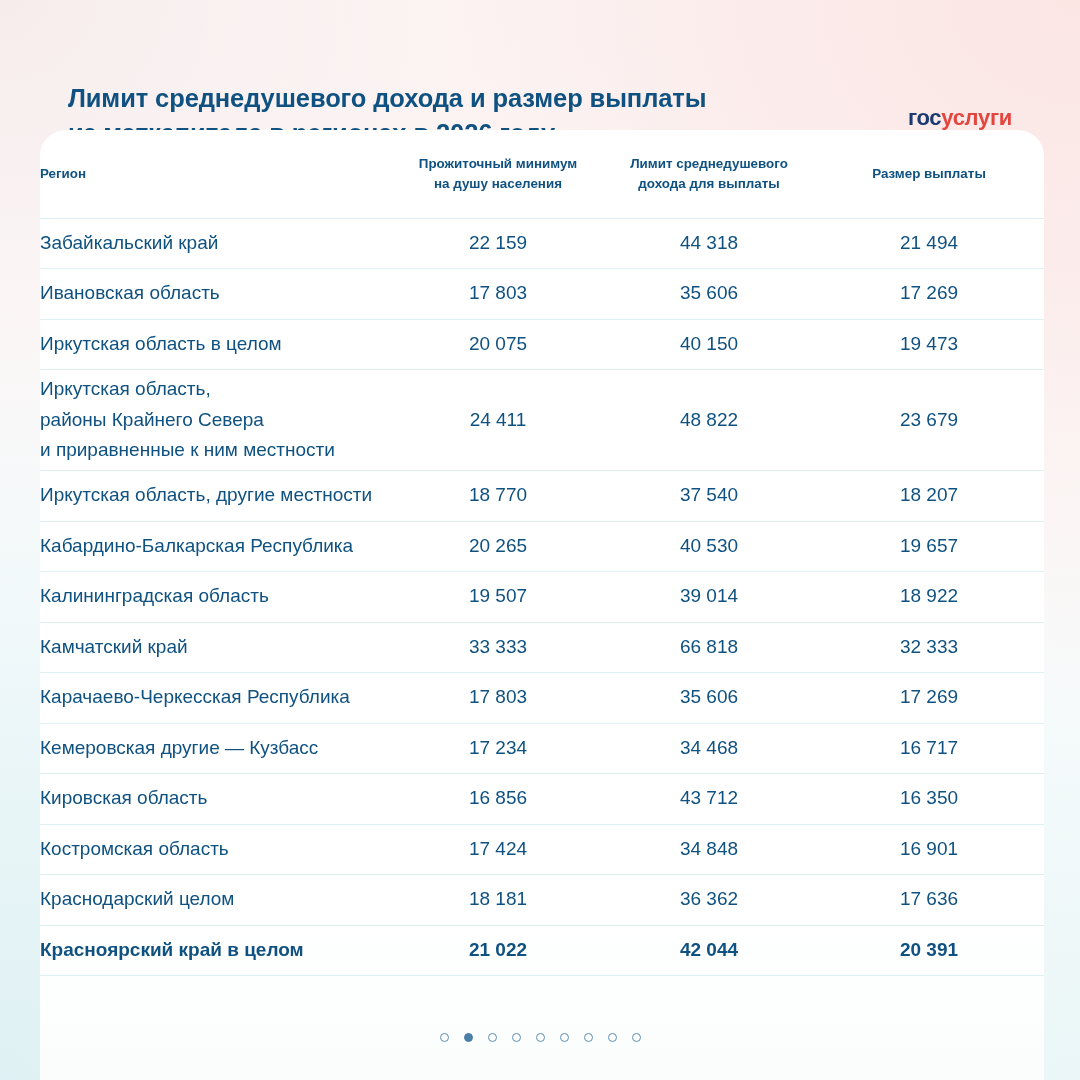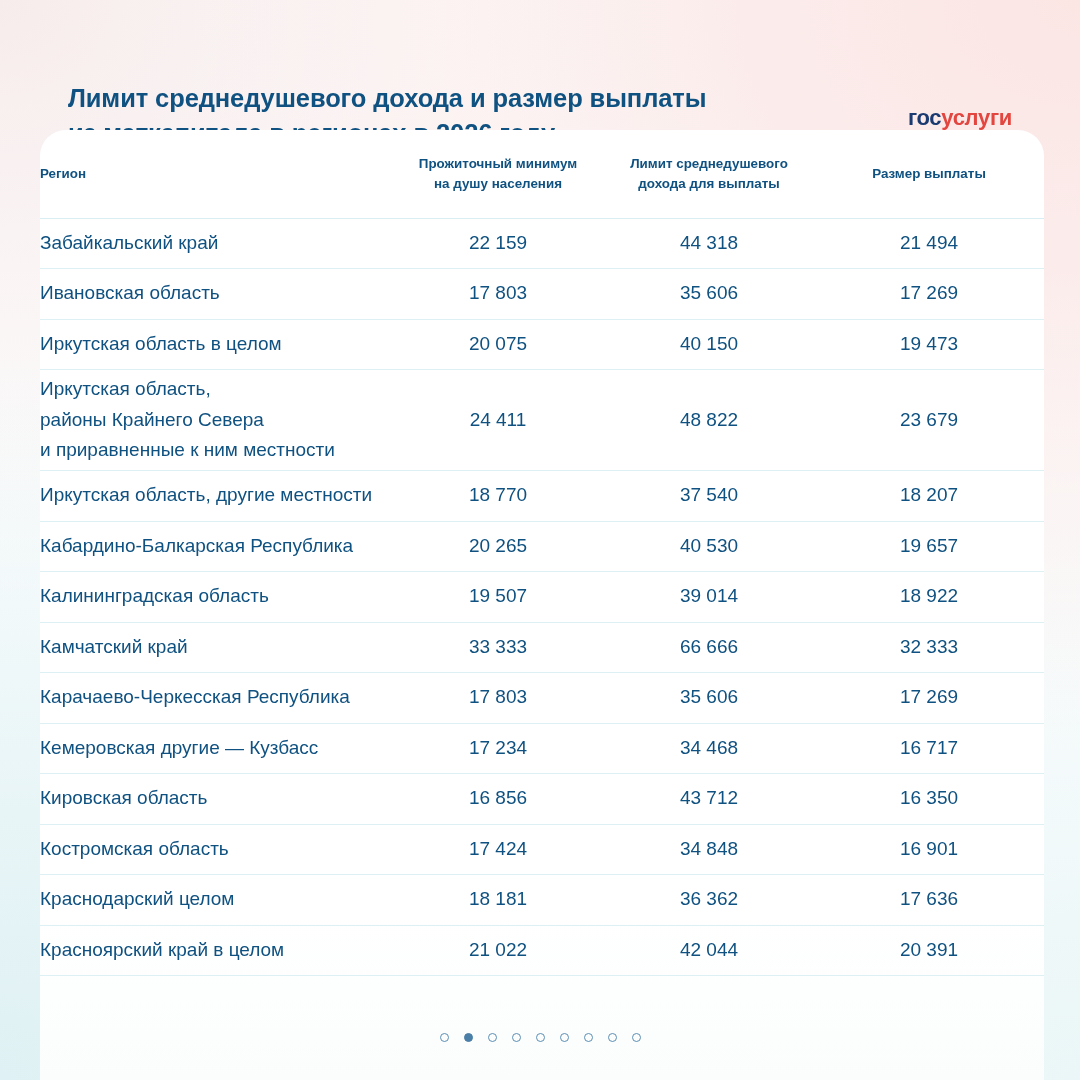--- a/index.html
+++ b/index.html
@@ -131,21 +131,21 @@
   .tbl tbody tr { height: 50.5px; }
   .tbl tbody tr.tall { height: 101px; }
 
   td.region {
     text-align: left;
     padding-left: 30px;
     white-space: pre-line;
   }
   td.num { text-align: center; }
 
-  .tbl tbody tr:last-child td { border-bottom: 1.6px solid #ddf0f3; }
+  .tbl tbody tr:last-child td { border-bottom: 1.6px solid #ddf0f3; font-weight: bold; }
 
   
   .dots {
     position: absolute;
     left: 0;
     right: 0;
     bottom: 38px;
     display: flex;
     justify-content: center;
     align-items: center;
@@ -239,21 +239,21 @@
           </tr>
           <tr>
             <td class="region">Калининградская область</td>
             <td class="num">19 507</td>
             <td class="num">39 014</td>
             <td class="num">18 922</td>
           </tr>
           <tr>
             <td class="region">Камчатский край</td>
             <td class="num">33 333</td>
-            <td class="num">66 666</td>
+            <td class="num">66 818</td>
             <td class="num">32 333</td>
           </tr>
           <tr>
             <td class="region">Карачаево-Черкесская Республика</td>
             <td class="num">17 803</td>
             <td class="num">35 606</td>
             <td class="num">17 269</td>
           </tr>
           <tr>
             <td class="region">Кемеровская другие — Кузбасс</td>

